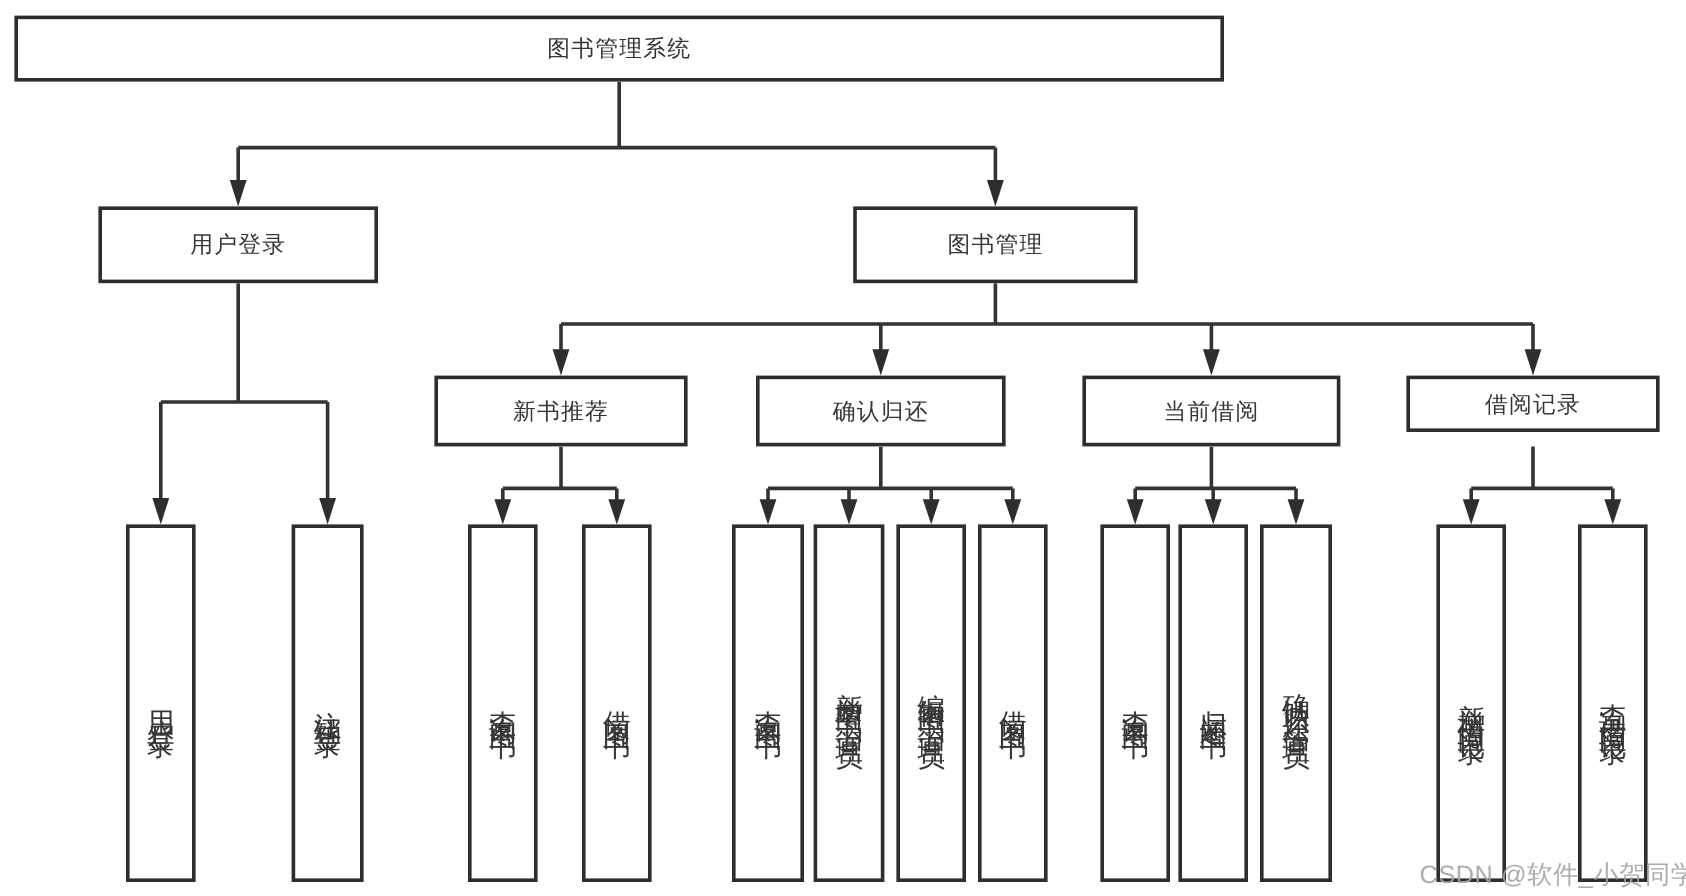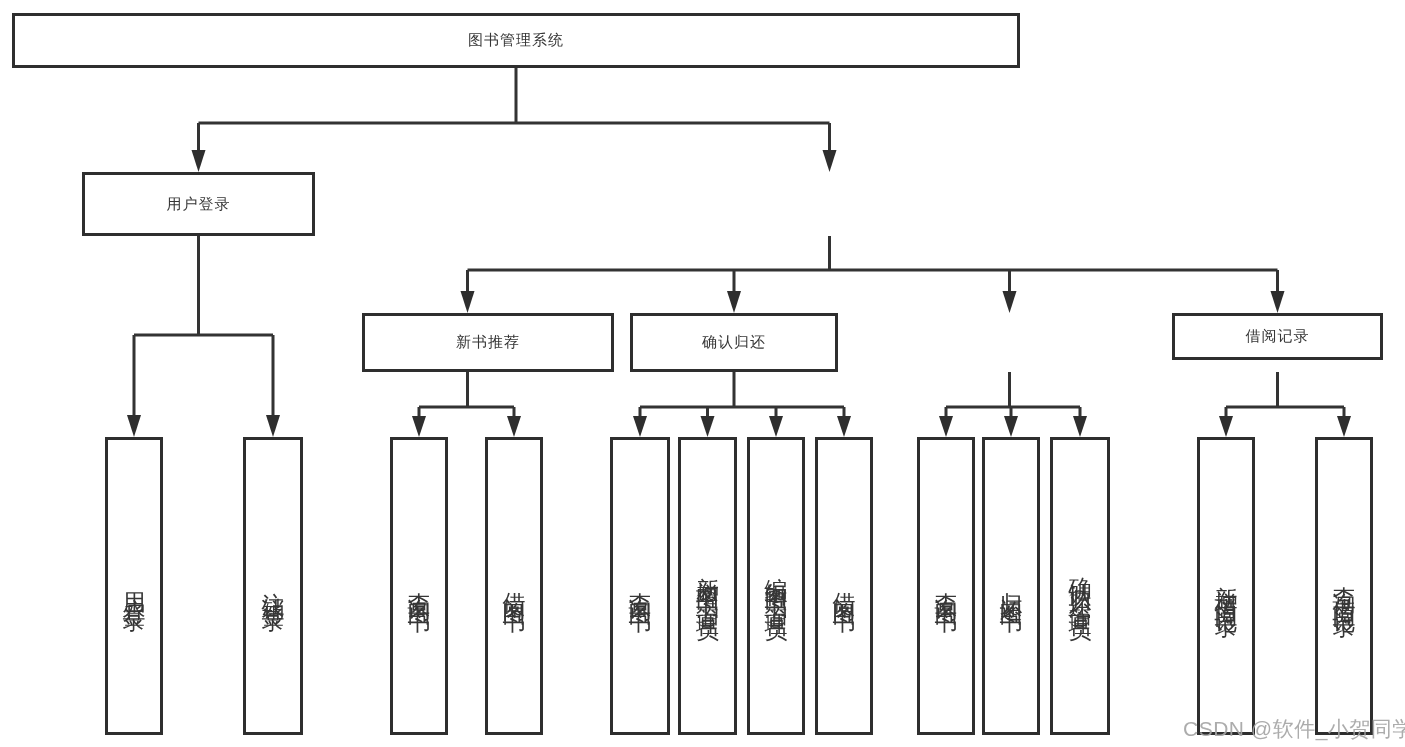--- a/index.html
+++ b/index.html
@@ -20,36 +20,36 @@
     position: absolute;
     box-sizing: border-box;
     border: 3px solid #2e2e2e;
     background: #ffffff;
     display: flex;
     align-items: center;
     justify-content: center;
     color: #363636;
   }
   .hbox {
-    font-size: 15px;
+    font-size: 19px;
     letter-spacing: 1px;
     white-space: nowrap;
   }
   .vbox span {
     writing-mode: vertical-rl;
     text-orientation: mixed;
     font-size: 23px;
     letter-spacing: 6px;
     line-height: 1;
   }
   
   #root-box   { left: 12px;  top: 13px;  width: 1008px; height: 55px; }
   #l2-0       { left: 82px;  top: 172px; width: 233px; height: 64px; }
   #l2-1       { left: 711px; top: 172px; width: 237px; height: 64px; }
-  #l3-0       { left: 362px; top: 313px; width: 252px; height: 59px; }
+  #l3-0       { left: 362px; top: 313px; width: 211px; height: 59px; }
   #l3-1       { left: 630px; top: 313px; width: 208px; height: 59px; }
   #l3-2       { left: 902px; top: 313px; width: 215px; height: 59px; }
   #l3-3       { left: 1172px;top: 313px; width: 211px; height: 47px; }
   .leaf       { top: 437px; height: 298px; }
   #leaf-u0    { left: 105px;  width: 58px; }
   #leaf-u1    { left: 243px;  width: 60px; }
   #leaf-r0    { left: 390px;  width: 58px; }
   #leaf-r1    { left: 485px;  width: 58px; }
   #leaf-b0    { left: 610px;  width: 60px; }
   #leaf-b1    { left: 678px;  width: 59px; }
@@ -115,26 +115,32 @@
     <polygon points="1337,416 1351,416 1344,437" fill="#2e2e2e"></polygon>
   </svg>
 
   <div class="node hbox" id="root-box">
     <span>图书管理系统</span>
   </div>
 
   <div class="node hbox" id="l2-0">
     <span>用户登录</span>
   </div>
+  <div class="node hbox" id="l2-1">
+    <span>图书管理</span>
+  </div>
 
   <div class="node hbox" id="l3-0">
     <span>新书推荐</span>
   </div>
   <div class="node hbox" id="l3-1">
     <span>确认归还</span>
+  </div>
+  <div class="node hbox" id="l3-2">
+    <span>当前借阅</span>
   </div>
   <div class="node hbox" id="l3-3">
     <span>借阅记录</span>
   </div>
 
   <div class="node vbox leaf" id="leaf-u0">
     <span>用户登录</span>
   </div>
   <div class="node vbox leaf" id="leaf-u1">
     <span>注销登录</span>

